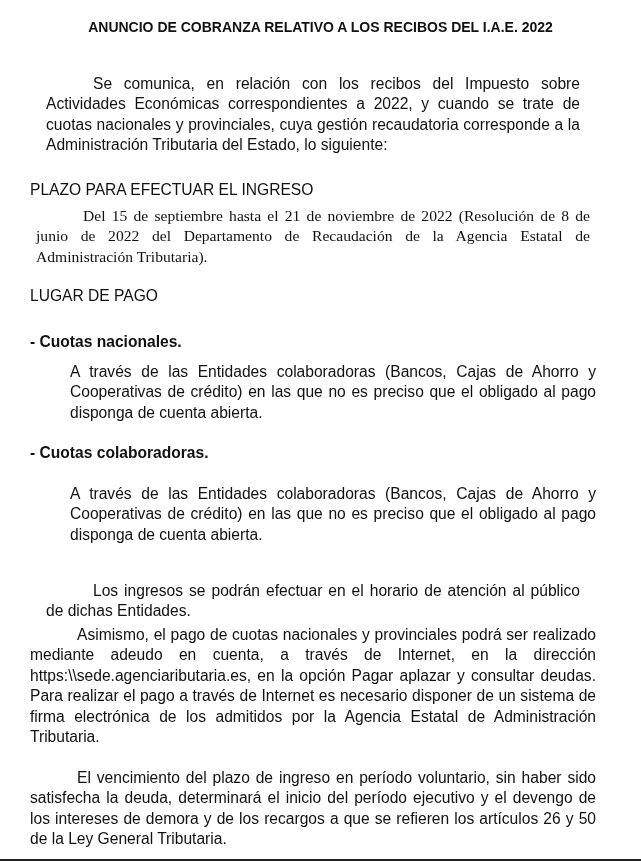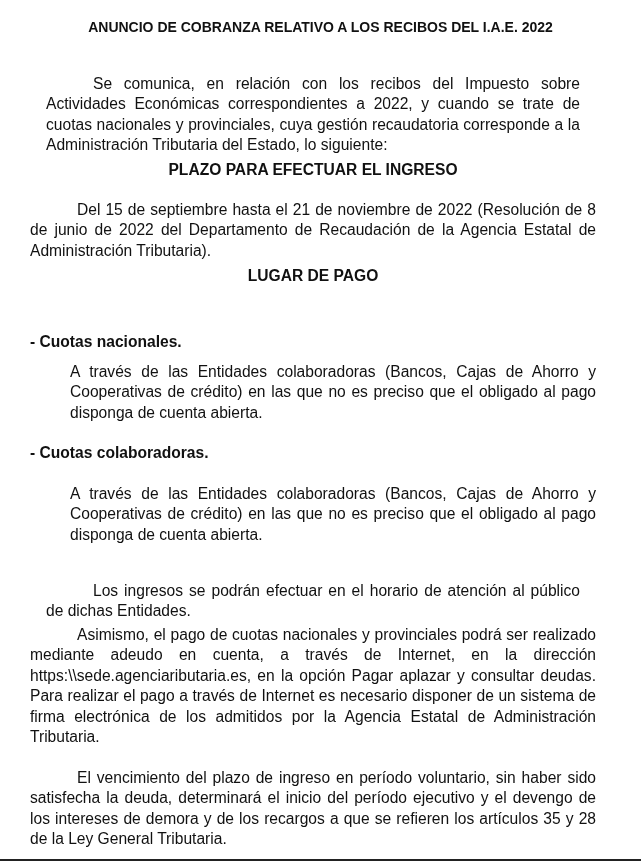--- a/index.html
+++ b/index.html
@@ -27,23 +27,23 @@
       position: absolute;
       left: 0; right: -15px;
       text-align: center;
       font-weight: bold;
       font-size: 14px;
       white-space: nowrap;
     }
     .heading {
       position: absolute;
       left: 0; right: 0;
-      text-align: center;
-      font-weight: bold;
+      font-weight: normal;
       white-space: nowrap;
+      margin-top: 20px;
     }
     .subheading {
       position: absolute;
       left: 0;
       font-weight: bold;
       white-space: nowrap;
     }
     .para {
       position: absolute;
       left: 0;
@@ -67,32 +67,32 @@
 </head>
 <body>
 
 <div class="page">
   <div class="title" style="top:17px;">ANUNCIO DE COBRANZA RELATIVO A LOS RECIBOS DEL I.A.E. 2022</div>
 
   <p class="para" style="top:58px;margin:16px;">Se comunica, en relación con los recibos del Impuesto sobre Actividades Económicas correspondientes a 2022, y cuando se trate de cuotas nacionales y provinciales, cuya gestión recaudatoria corresponde a la Administración Tributaria del Estado, lo siguiente:</p>
 
   <div class="heading" style="top:160px;">PLAZO PARA EFECTUAR EL INGRESO</div>
 
-  <p class="para" style="top:200px;margin:0;">Del 15 de septiembre hasta el 21 de noviembre de 2022 (Resolución de 8 de junio de 2022 del Departamento de Recaudación de la Agencia Estatal de Administración Tributaria).</p>
+  <p class="para" style="top:200px;margin:6px;font-family:Liberation Serif, serif;">Del 15 de septiembre hasta el 21 de noviembre de 2022 (Resolución de 8 de junio de 2022 del Departamento de Recaudación de la Agencia Estatal de Administración Tributaria).</p>
 
   <div class="heading" style="top:266px;">LUGAR DE PAGO</div>
 
   <div class="subheading" style="top:321px;margin-top:11px;">- Cuotas nacionales.</div>
 
   <p class="para indented" style="top:362px;margin:0;">A través de las Entidades colaboradoras (Bancos, Cajas de Ahorro y Cooperativas de crédito) en las que no es preciso que el obligado al pago disponga de cuenta abierta.</p>
 
   <div class="subheading" style="top:443px;">- Cuotas colaboradoras.</div>
 
   <p class="para indented" style="top:484px;margin:0;">A través de las Entidades colaboradoras (Bancos, Cajas de Ahorro y Cooperativas de crédito) en las que no es preciso que el obligado al pago disponga de cuenta abierta.</p>
 
   <p class="para" style="top:565px;margin:16px;">Los ingresos se podrán efectuar en el horario de atención al público de dichas Entidades.</p>
 
   <p class="para" style="top:625px;margin:0;">Asimismo, el pago de cuotas nacionales y provinciales podrá ser realizado mediante adeudo en cuenta, a través de Internet, en la dirección https:\\sede.agenciaributaria.es, en la opción Pagar aplazar y consultar deudas. Para realizar el pago a través de Internet es necesario disponer de un sistema de firma electrónica de los admitidos por la Agencia Estatal de Administración Tributaria.</p>
 
-  <p class="para" style="top:768px;margin:0;">El vencimiento del plazo de ingreso en período voluntario, sin haber sido satisfecha la deuda, determinará el inicio del período ejecutivo y el devengo de los intereses de demora y de los recargos a que se refieren los artículos 35 y 28 de la Ley General Tributaria.</p>
+  <p class="para" style="top:768px;margin:0;">El vencimiento del plazo de ingreso en período voluntario, sin haber sido satisfecha la deuda, determinará el inicio del período ejecutivo y el devengo de los intereses de demora y de los recargos a que se refieren los artículos 26 y 50 de la Ley General Tributaria.</p>
 </div>
 
 <div class="bottom-rule"></div>
 
 </body></html>

